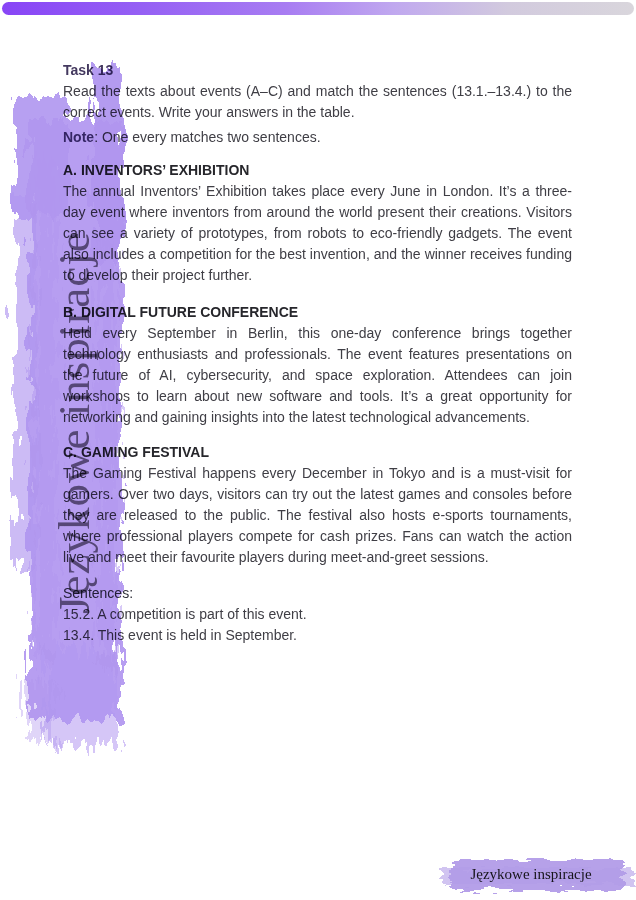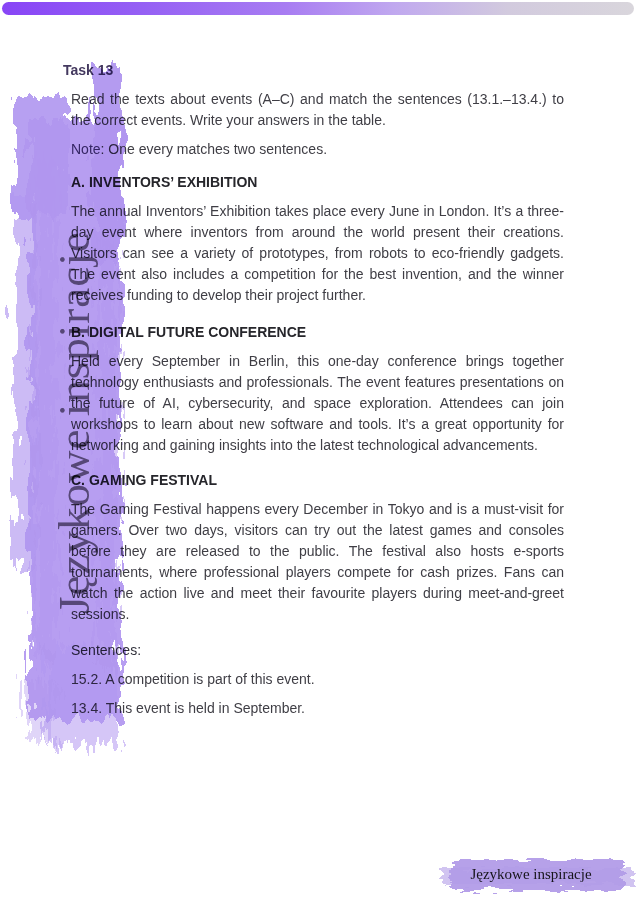--- a/index.html
+++ b/index.html
@@ -9,25 +9,25 @@
   }
   .top-bar{
     position:absolute;left:2px;top:2px;width:632px;height:13px;border-radius:7px;
     background:linear-gradient(90deg,#8845f6 0%,#9560f4 22%,#a87df2 45%,#c0a8ef 62%,#d2cade 80%,#d9d6dc 100%);
     z-index:1;
   }
   .content{
     position:absolute;left:63px;top:60px;width:509px;z-index:2;
     color:#3f3e45;font-size:14px;line-height:21px;
   }
-  .content p{margin:8px;}
+  .content p{margin:0;}
   .justify{text-align:justify;}
   .task-title{font-weight:bold;color:#44395f;}
   .note-line{margin-top:4px !important;}
-  .note-label{font-weight:normal;color:#4a3d6b;}
+  .note-label{font-weight:bold;color:#4a3d6b;}
   .section-heading{font-weight:bold;color:#26262b;}
   .heading-a{margin-top:12px !important;}
   .heading-b{margin-top:16px !important;}
   .heading-c{margin-top:14px !important;}
   .sentences-label{font-weight:normal;color:#30303a;margin-top:15px !important;}
   .brush-left{
     position:absolute;left:0;top:40px;z-index:4;pointer-events:none;
     mix-blend-mode:multiply;opacity:.92;
   }
   .vertical-watermark{

